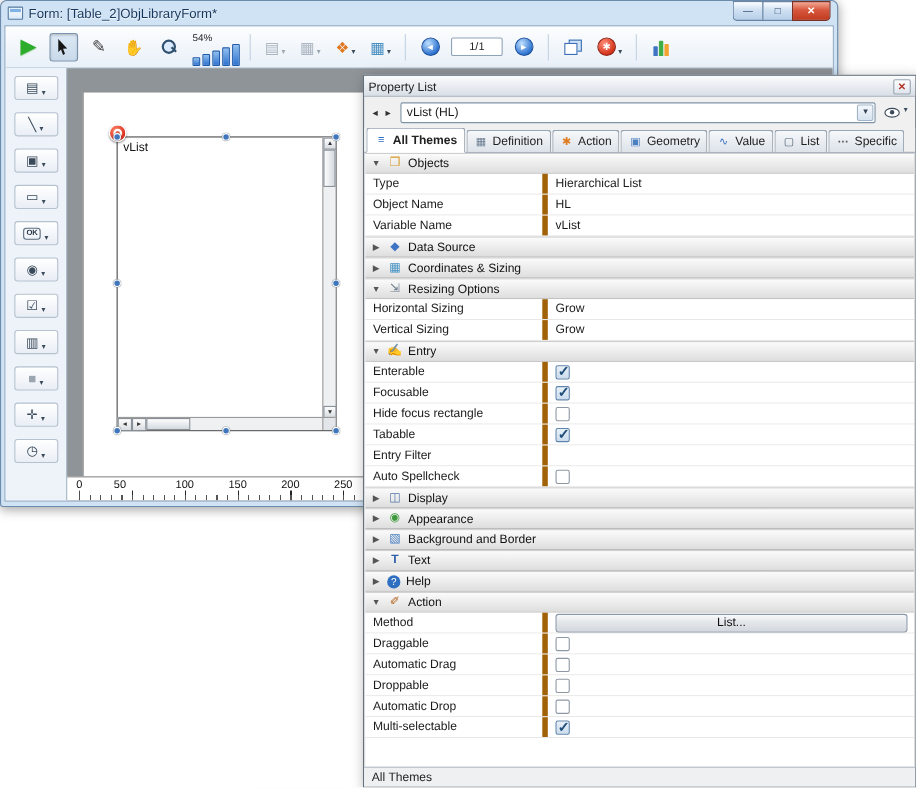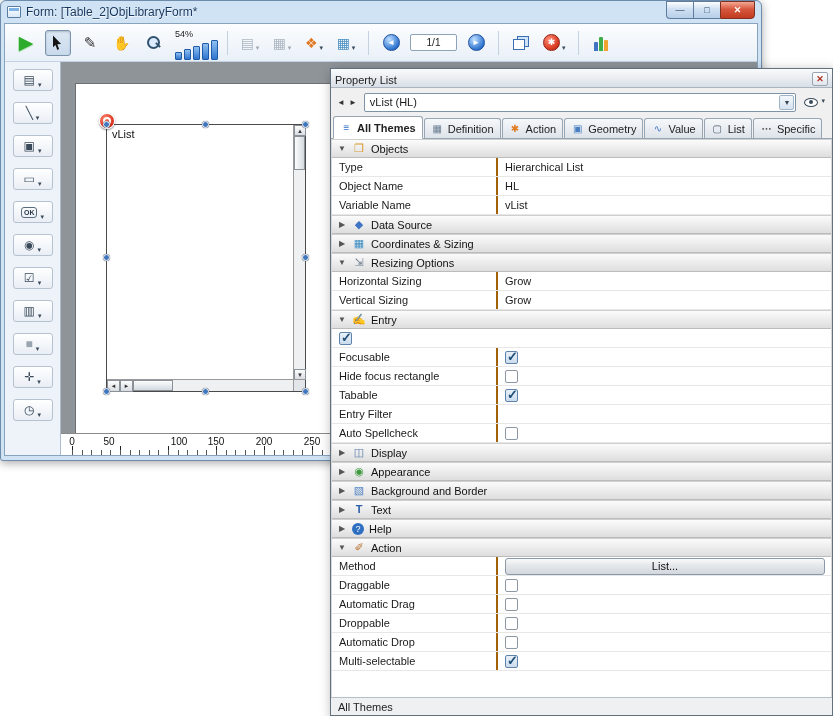--- a/index.html
+++ b/index.html
@@ -136,21 +136,21 @@
   .ti-all::before{content:"≡";color:#2f6fc1;font-weight:bold}
   .ti-def::before{content:"▦";color:#6a7c90}
   .ti-action::before{content:"✱";color:#e07b1f}
   .ti-geom::before{content:"▣";color:#4a7fc1}
   .ti-value::before{content:"∿";color:#3f74c4}
   .ti-look::before{content:"▢";color:#4a5a6a}
   .ti-specific::before{content:"⋯";color:#555;font-weight:bold}
 
   .pgrid{flex:1;background:#fff;overflow:hidden;border-left:1px solid #d7d7d7;border-right:1px solid #d7d7d7}
   .prow{display:flex;align-items:center;height:19px;border-bottom:1px solid #e7e7e7;background:#fff}
-  .plabel{width:166px;flex:none;height:100%;display:flex;align-items:center;padding-left:7px;border-right:2px solid #a16207;color:#1a1a1a}
+  .plabel{width:166px;flex:none;height:100%;display:flex;align-items:center;padding-left:7px;border-right:5px solid #a16207;color:#1a1a1a}
   .pvalue{flex:1;height:100%;display:flex;align-items:center;padding-left:7px;color:#1a1a1a}
   .prow.section{background:linear-gradient(#fbfbfb,#dedede);border-top:1px solid #cfcfcf;border-bottom:1px solid #bcbcbc;
     padding-left:5px;gap:5px}
   .tri{width:10px;font-size:8px;color:#555;text-align:center}
   .tri::before{content:"▶"}
   .section.expanded .tri::before{content:"▼"}
   .sicon{width:14px;height:13px;font-size:11px;line-height:13px;text-align:center}
   .si-objects::before{content:"❐";color:#d99b2b}
   .si-datasource::before{content:"◆";color:#3f74c4}
   .si-coords::before{content:"▦";color:#3f8fc4}
@@ -370,21 +370,21 @@
           </div>
 
           <div class="ruler">
             <span class="major-ticks"></span>
             <span class="minor-ticks"></span>
             <span>
   <span class="rnum" style="left: 11px;">0</span>
 
   <span class="rnum" style="left: 48px;">50</span>
 
-  <span class="rnum" style="left: 118px;">100</span>
+  <span class="rnum" style="left: 107px;">100</span>
 
   <span class="rnum" style="left: 155px;">150</span>
 
   <span class="rnum" style="left: 203px;">200</span>
 
   <span class="rnum" style="left: 251px;">250</span>
 </span>
           </div>
         </div>
       </div>
@@ -501,20 +501,21 @@
     <span class="pvalue">Grow</span>
   </div>
 
   <div class="prow section expanded">
     <span class="tri"></span>
     <span class="sicon si-entry"></span>
     <span class="slabel">Entry</span>
   </div>
 
   <div class="prow">
+    <span class="plabel">Enterable</span>
     <span class="pvalue">
             <span class="checkbox checked"></span>
           </span>
   </div>
 
   <div class="prow">
     <span class="plabel">Focusable</span>
     <span class="pvalue">
             <span class="checkbox checked"></span>
           </span>

